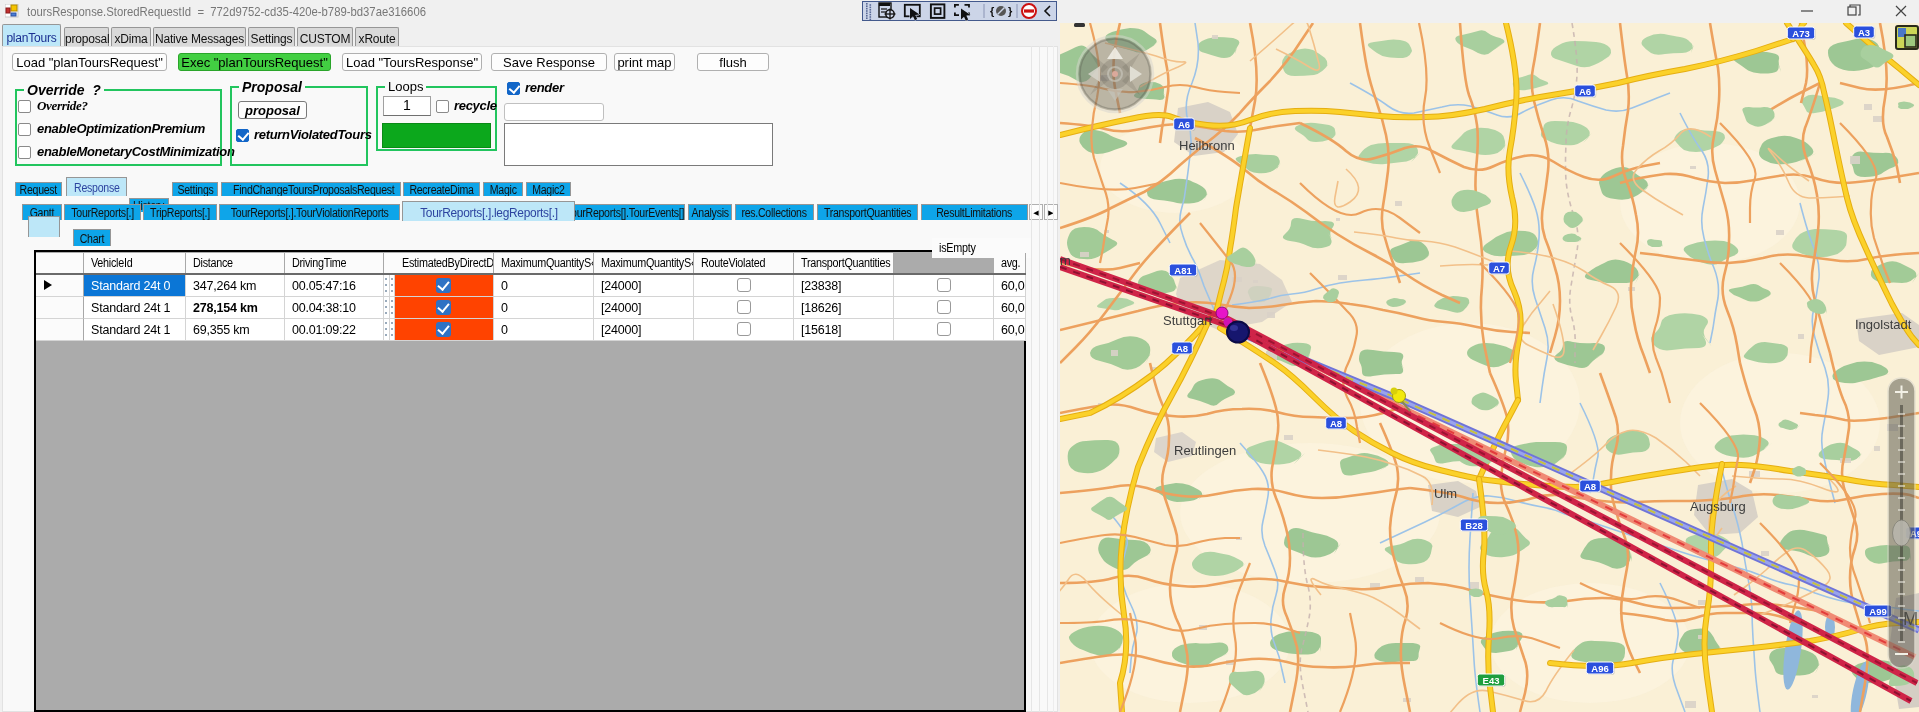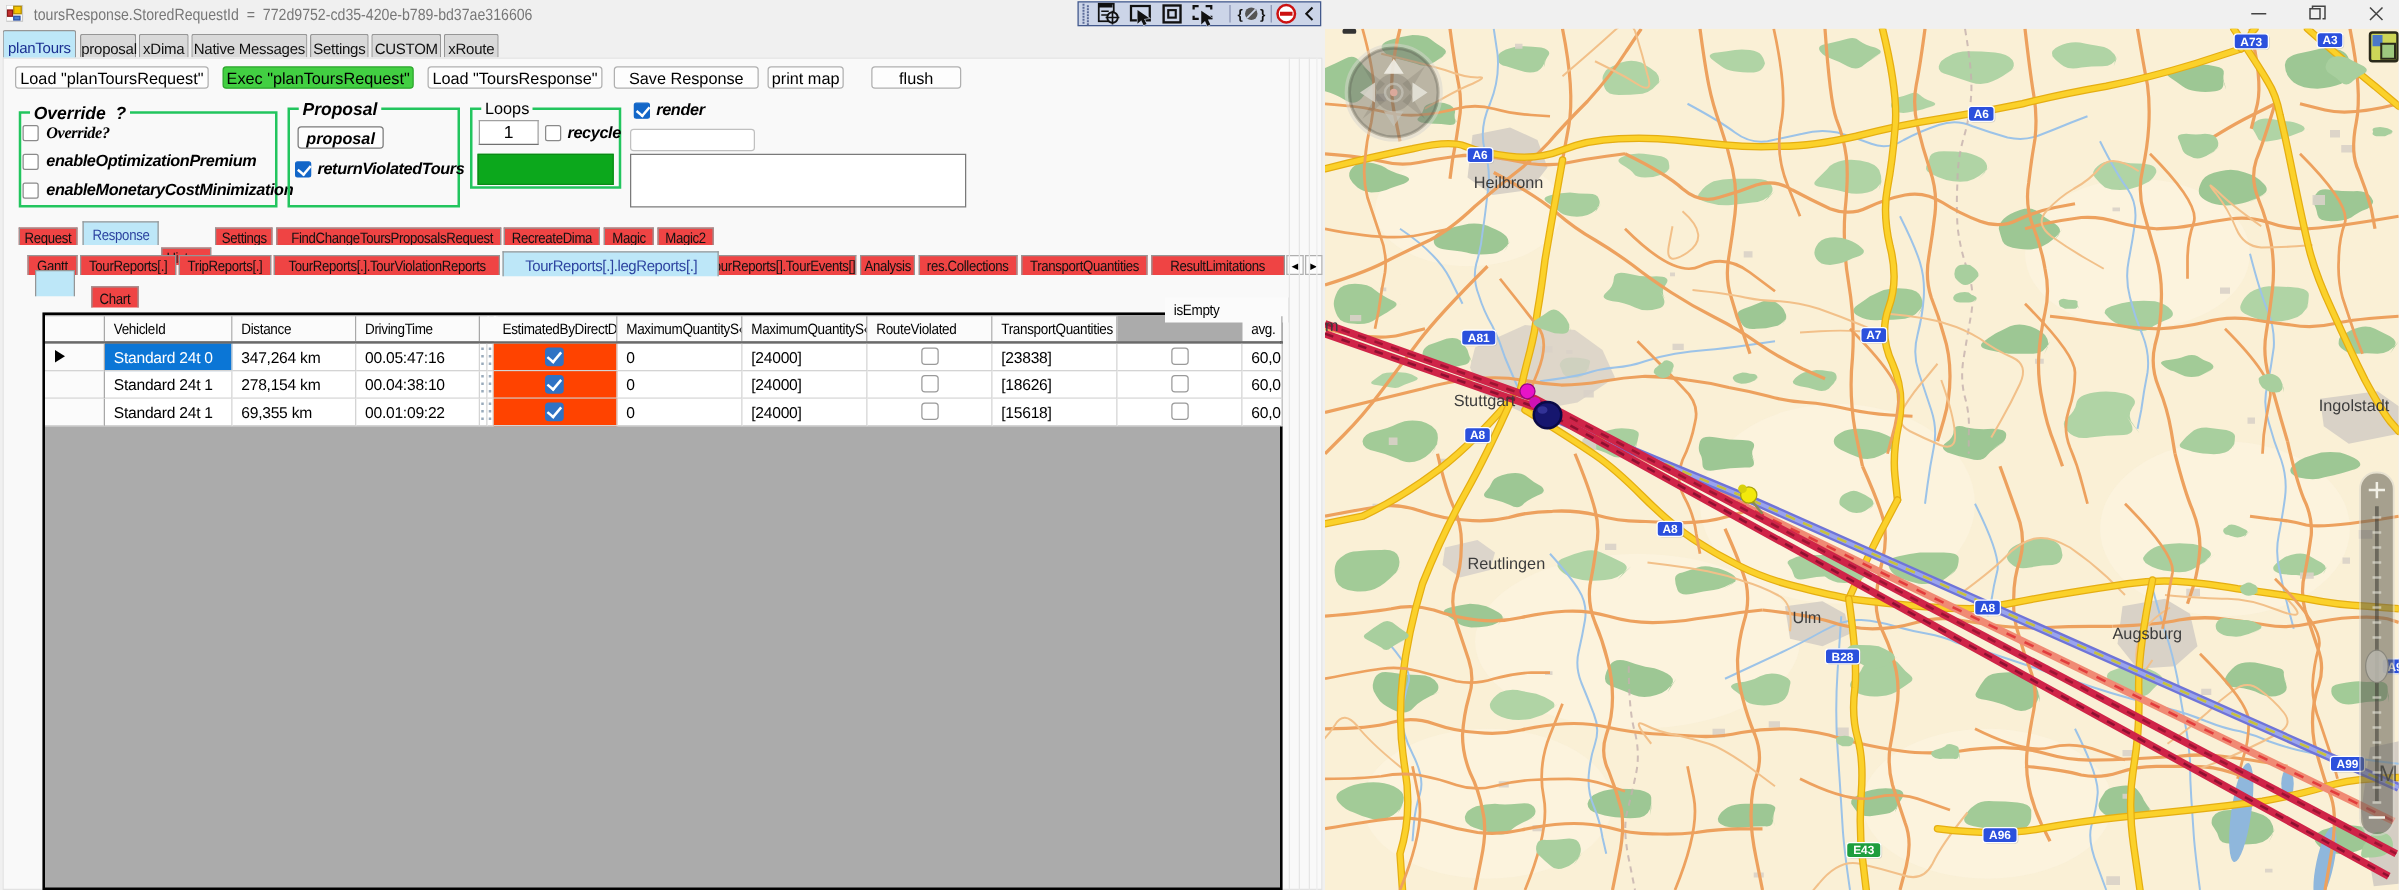--- a/index.html
+++ b/index.html
@@ -10,21 +10,21 @@
 .tab1{position:absolute;top:3px;height:19px;background:#d9d9d9;border:1px solid #969696;border-bottom:none;border-radius:2px 2px 0 0;font-size:12px;letter-spacing:-0.2px;color:#111;text-align:center;padding-top:4px;white-space:nowrap;}
 .tab1.sel{top:0;height:22px;background:#bde7f8;color:#1a2f91;padding-top:6px;z-index:2;}
 #panel{left:2px;top:46px;width:1056px;height:666px;background:#f9f9f9;border:1px solid #e2e2e2;}
 .btn{position:absolute;background:#fdfdfd;border:1px solid #b0b0b0;border-radius:3px;font-size:13px;text-align:center;color:#000;}
 .grp{position:absolute;border:2px solid #22c55e;}
 .grplbl{position:absolute;top:-9px;left:7px;background:#f9f9f9;padding:0 3px;font-size:14px;font-weight:bold;font-style:italic;}
 .cb{position:absolute;width:13px;height:13px;background:#fff;border:1px solid #8a8a8a;border-radius:2px;}
 .cb.on{background:#1266c8;border-color:#1266c8;}
 .cb.on:after{content:"";position:absolute;left:3px;top:0px;width:5px;height:8px;border:solid #fff;border-width:0 2px 2px 0;transform:rotate(40deg);}
 .cblbl{position:absolute;font-size:13px;letter-spacing:-0.3px;font-weight:bold;font-style:italic;color:#000;}
-.tab2{position:absolute;background:#ef4444;border:1px solid #969696;border-bottom:none;font-size:12px;letter-spacing:-0.3px;color:#111;text-align:center;white-space:nowrap;overflow:hidden;}
+.tab2{position:absolute;background:#0ea5e9;border:1px solid #969696;border-bottom:none;font-size:12px;letter-spacing:-0.3px;color:#111;text-align:center;white-space:nowrap;overflow:hidden;}
 .tab2.sel{background:#bde7f8;color:#2d44a0;z-index:2;}
 .tab2 s{display:inline-block;transform:scaleX(0.88);transform-origin:50% 60%;text-decoration:none;}
 .ghdr s{display:inline-block;transform:scaleX(0.9);transform-origin:0 50%;text-decoration:none;}
 #grid{left:34px;top:250px;width:992px;height:462px;border:2px solid #000;background:#ababab;}
 .gcell{position:absolute;background:#fff;border-right:1px solid #d4d4d4;border-bottom:1px solid #d4d4d4;font-size:12.5px;letter-spacing:-0.2px;color:#000;padding:4px 0 0 7px;overflow:hidden;white-space:nowrap;}
 .ghdr{position:absolute;background:#fbfbfb;border-right:1px solid #a8a8a8;font-size:12px;letter-spacing:-0.3px;color:#000;padding:3px 0 0 7px;overflow:hidden;white-space:nowrap;}
 .ucb{position:absolute;width:14px;height:14px;background:#fff;border:1px solid #9a9a9a;border-radius:3px;}
 .ocb{position:absolute;width:15px;height:15px;background:#2f72c4;border-radius:3px;}
 .ocb:after{content:"";position:absolute;left:4px;top:1px;width:5px;height:9px;border:solid #fff;border-width:0 2px 2px 0;transform:rotate(40deg);}
 </style></head>
@@ -195,21 +195,21 @@
 <div class="gcell" style="left:594px;top:275px;width:100px;height:22px;">[24000]</div>
 <div class="gcell" style="left:694px;top:275px;width:100px;height:22px;"></div>
 <div class="gcell" style="left:794px;top:275px;width:100px;height:22px;">[23838]</div>
 <div class="gcell" style="left:894px;top:275px;width:100px;height:22px;"></div>
 <div class="gcell" style="left:994px;top:275px;width:32px;height:22px;">60,0</div>
 <div class="ocb" style="left:436px;top:278px;"></div>
 <div class="ucb" style="left:737px;top:278px;"></div>
 <div class="ucb" style="left:937px;top:278px;"></div>
 <div class="gcell" style="left:36px;top:297px;width:48px;height:22px;background:#fbfbfb;border-right:1px solid #a8a8a8;"></div>
 <div class="gcell" style="left:84px;top:297px;width:102px;height:22px;">Standard 24t 1</div>
-<div class="gcell" style="left:186px;top:297px;width:99px;height:22px;">278,154 km</div>
+<div class="gcell" style="left:186px;top:297px;width:99px;height:22px;font-weight:bold;">278,154 km</div>
 <div class="gcell" style="left:285px;top:297px;width:99px;height:22px;">00.04:38:10</div>
 <div class="gcell" style="left:384px;top:297px;width:6px;height:22px;padding-left:1px;color:#9a9a9a;font-size:8px;"></div>
 <div class="gcell" style="left:390px;top:297px;width:5px;height:22px;padding-left:1px;color:#9a9a9a;font-size:8px;"></div>
 <div class="gcell" style="left:395px;top:297px;width:99px;height:22px;background:#ff4300;"> </div>
 <div class="gcell" style="left:494px;top:297px;width:100px;height:22px;">0</div>
 <div class="gcell" style="left:594px;top:297px;width:100px;height:22px;">[24000]</div>
 <div class="gcell" style="left:694px;top:297px;width:100px;height:22px;"></div>
 <div class="gcell" style="left:794px;top:297px;width:100px;height:22px;">[18626]</div>
 <div class="gcell" style="left:894px;top:297px;width:100px;height:22px;"></div>
 <div class="gcell" style="left:994px;top:297px;width:32px;height:22px;">60,0</div>

